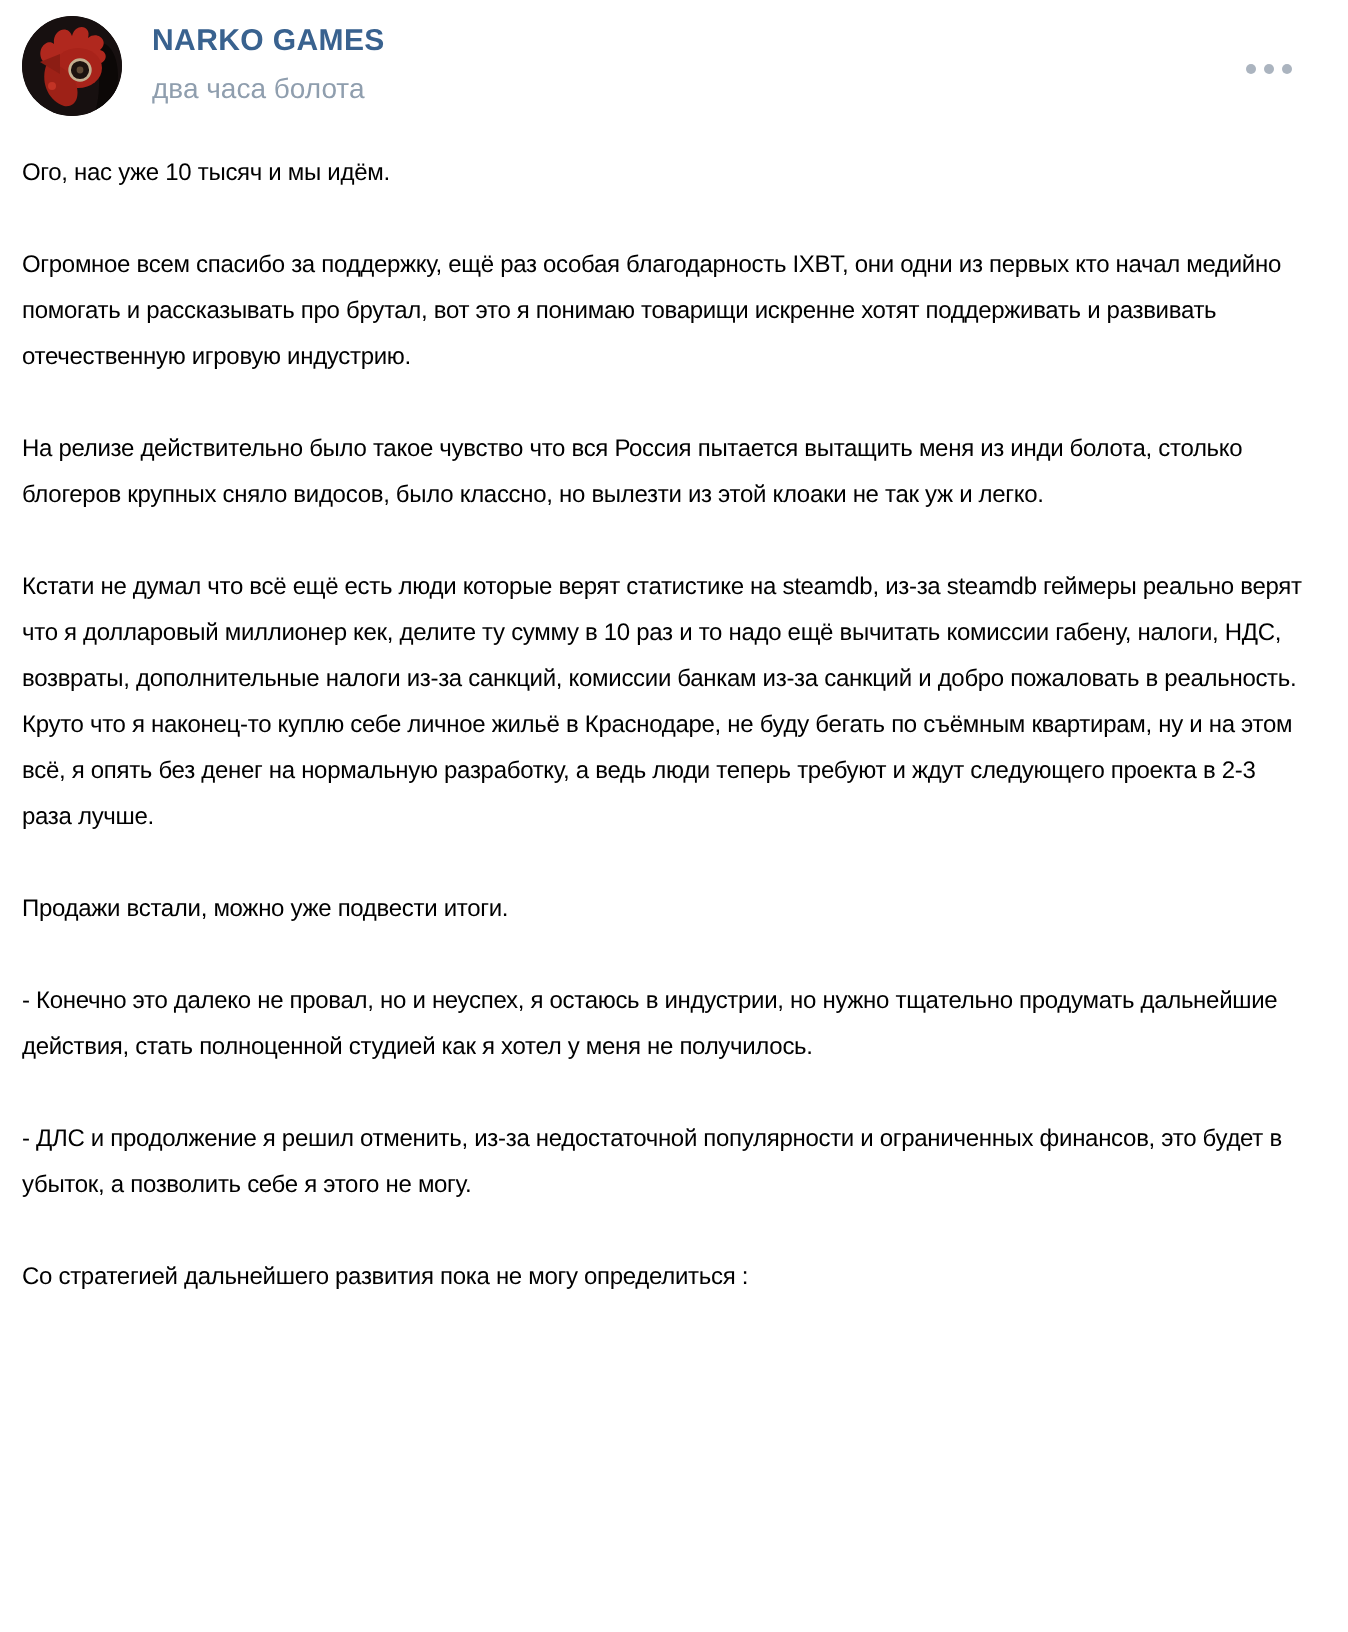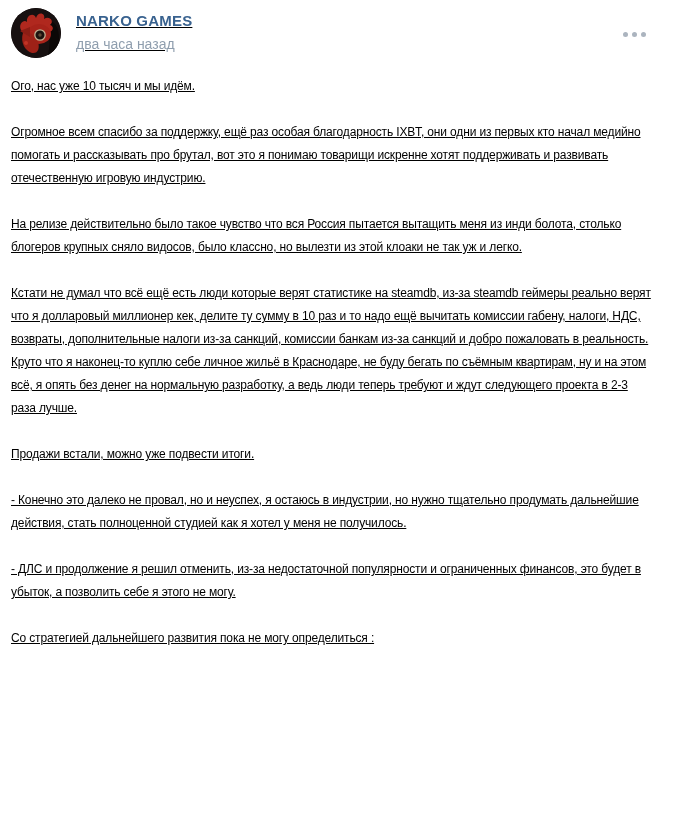--- a/index.html
+++ b/index.html
@@ -11,21 +11,20 @@
     height: 816px;
     background: var(--background, #ffffff);
     font-family: "Liberation Sans", sans-serif;
     overflow: hidden;
     position: relative;
   }
   .post {
     width: 100%;
     height: 100%;
     box-sizing: border-box;
-    text-decoration: underline;
   }
   .post-header {
     display: flex;
     align-items: flex-start;
     padding: 8px 10px 0 11px;
     position: relative;
   }
   .avatar {
     width: 50px;
     height: 50px;
@@ -94,21 +93,21 @@
         <path d="M12 25 C9 34 14 43 21 45 C27 46 29 40 27 34 C25 28 15 21 12 25 Z" fill="#9e2117"></path>
         <polygon points="9,23 19,19 19,29" fill="#8c1d14"></polygon>
         <circle cx="29" cy="27" r="5.2" fill="#1c130f" stroke="#c2b090" stroke-width="1.3"></circle>
         <circle cx="29" cy="27" r="1.7" fill="#5e4a35"></circle>
         <circle cx="15" cy="35" r="2" fill="#c23325"></circle>
       </svg>
     </div>
 
     <div class="header-meta">
       <a class="author-name">NARKO GAMES</a>
-      <div class="post-date">два часа назад</div>
+      <div class="post-date">два часа болота</div>
     </div>
 
     <div class="menu-button">
       <span style="display:flex; gap:4px;">
         <span class="dot"></span>
           <span class="dot"></span>
           <span class="dot"></span>
       </span>
     </div>
 

